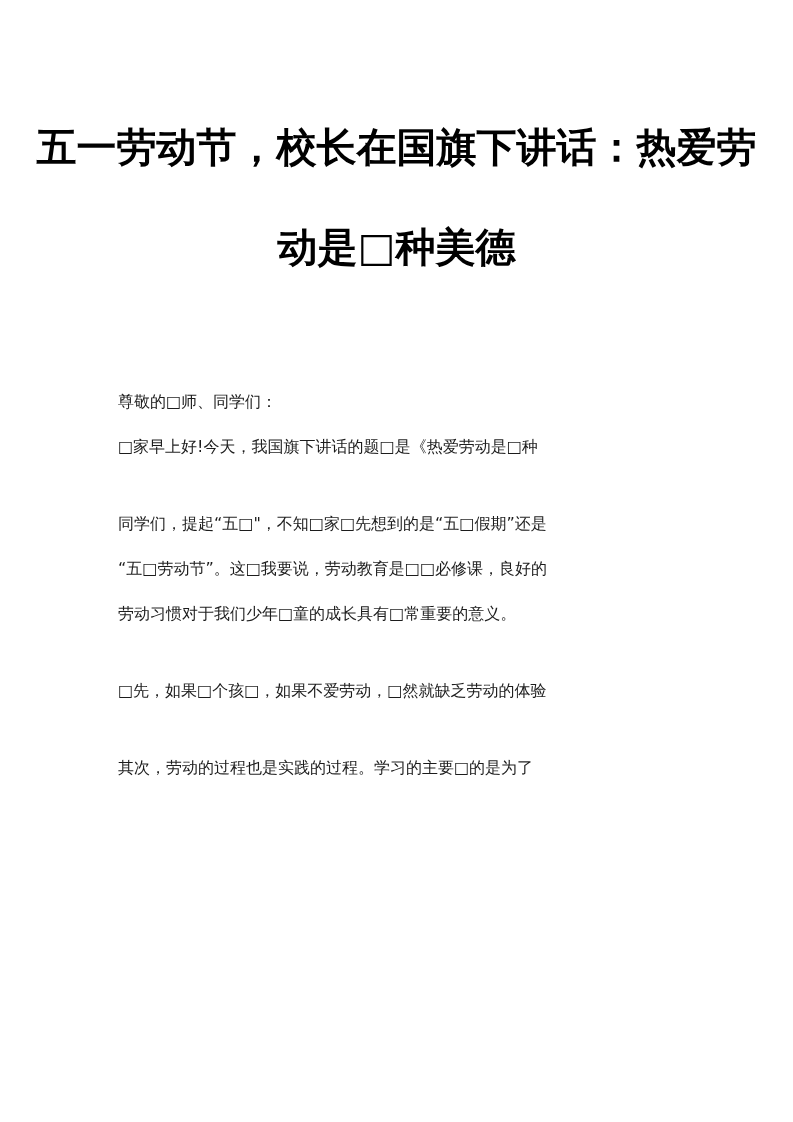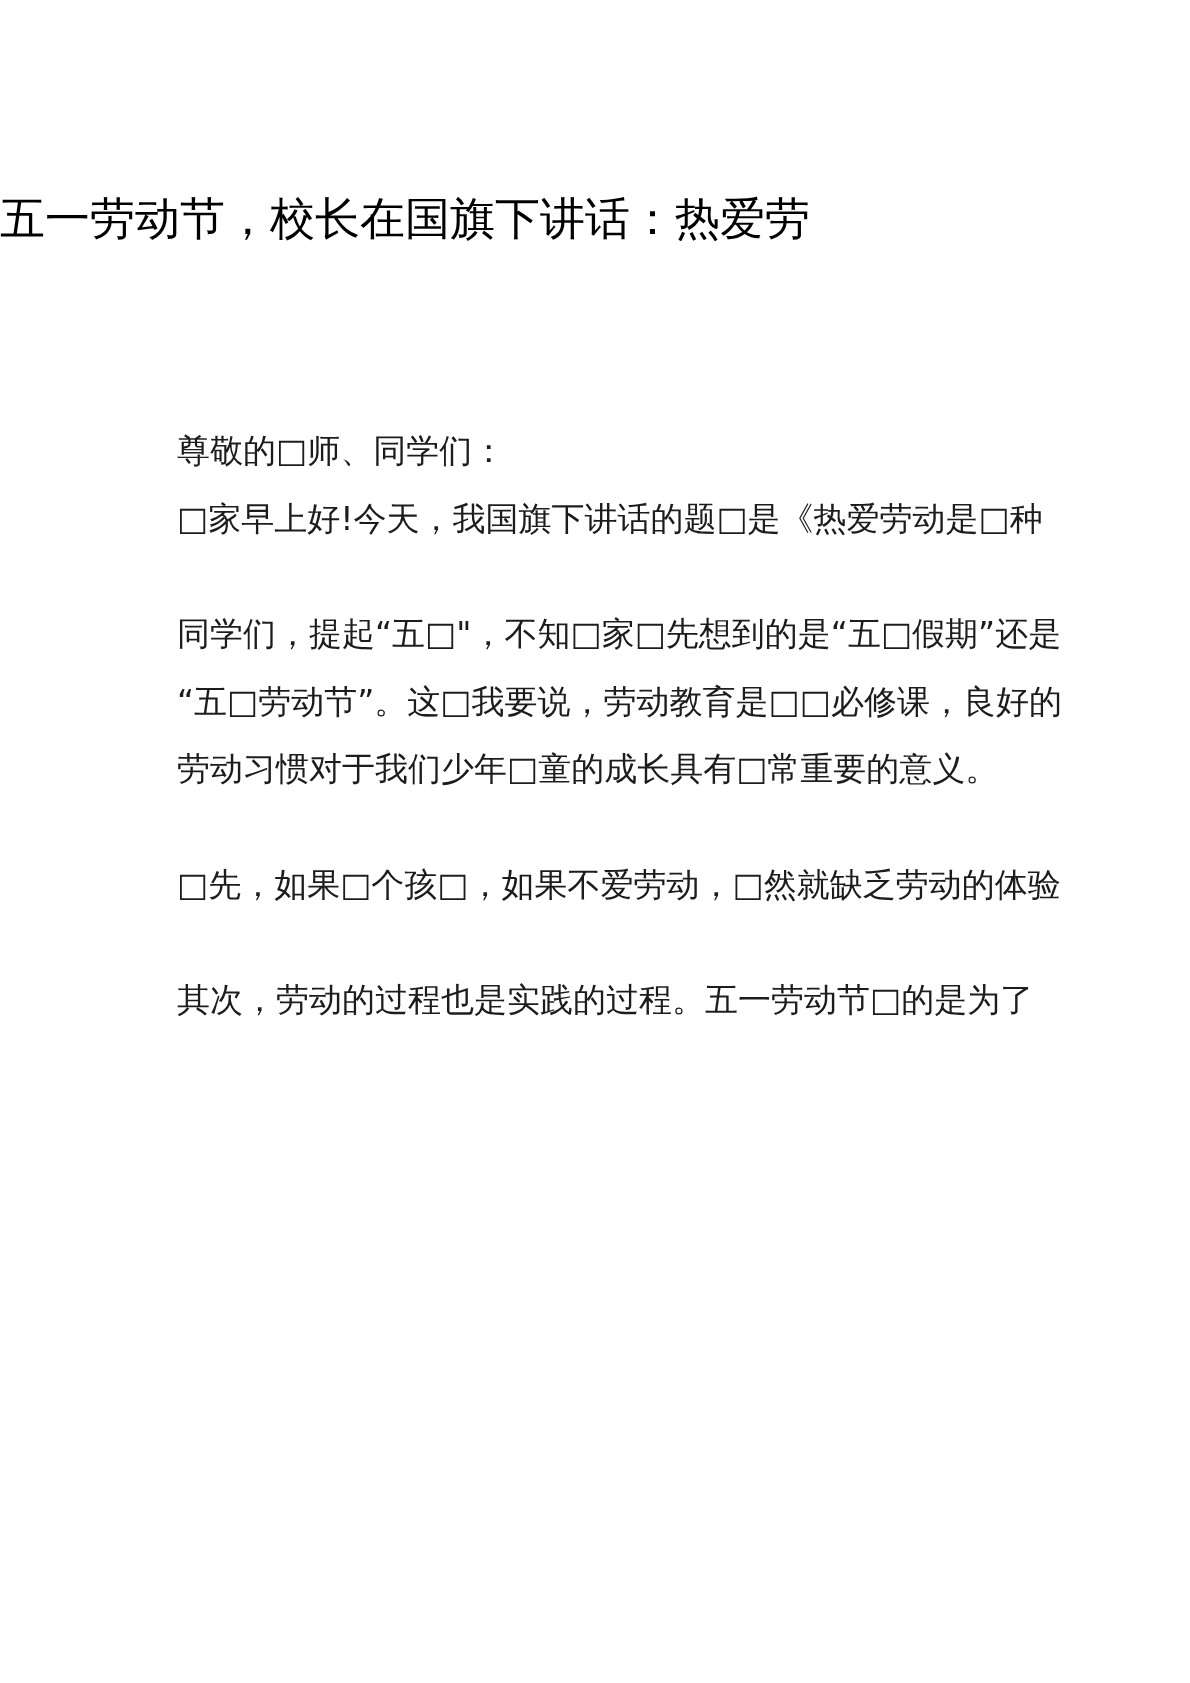--- a/index.html
+++ b/index.html
@@ -15,68 +15,69 @@
   }
   .page {
     position: relative;
     width: 793px;
     height: 1122px;
     background: var(--page-background, #ffffff);
   }
   .doc-title {
     margin: 97px 0 0 0;
     padding: 0;
-    text-align: left;
-    font-size: 30px;
-    font-weight: 400;
+    text-align: center;
+    font-size: 40px;
+    font-weight: 700;
     line-height: 100px;
     color: var(--title-text, #000000);
     letter-spacing: 0px;
   }
   .doc-title .title-line {
     white-space: nowrap;
   }
   .doc-body {
     margin: 82px 117px 0 118px;
-    font-size: 22px;
+    font-size: 16px;
     line-height: 45px;
     color: var(--body-text, #1c1c1c);
     font-weight: 400;
   }
   .para-block {
     margin: 0 0 32px 0;
   }
   .text-line {
     white-space: nowrap;
   }
 </style>
 </head>
 <body>
 
 <div class="page">
 
   <h1 class="doc-title">
     <div class="title-line">五一劳动节，校长在国旗下讲话：热爱劳</div>
+    <div class="title-line">动是□种美德</div>
   </h1>
 
   <div class="doc-body">
 
     <div class="para-block">
       <div class="text-line">尊敬的□师、同学们：</div>
       <div class="text-line">□家早上好!今天，我国旗下讲话的题□是《热爱劳动是□种</div>
     </div>
 
     <div class="para-block">
       <div class="text-line">同学们，提起“五□"，不知□家□先想到的是“五□假期”还是</div>
       <div class="text-line">“五□劳动节”。这□我要说，劳动教育是□□必修课，良好的</div>
       <div class="text-line">劳动习惯对于我们少年□童的成长具有□常重要的意义。</div>
     </div>
 
     <div class="para-block">
       <div class="text-line">□先，如果□个孩□，如果不爱劳动，□然就缺乏劳动的体验</div>
     </div>
 
     <div class="para-block">
-      <div class="text-line">其次，劳动的过程也是实践的过程。五一劳动节□的是为了</div>
+      <div class="text-line">其次，劳动的过程也是实践的过程。学习的主要□的是为了</div>
     </div>
 
   </div>
 </div>
 
 </body></html>

